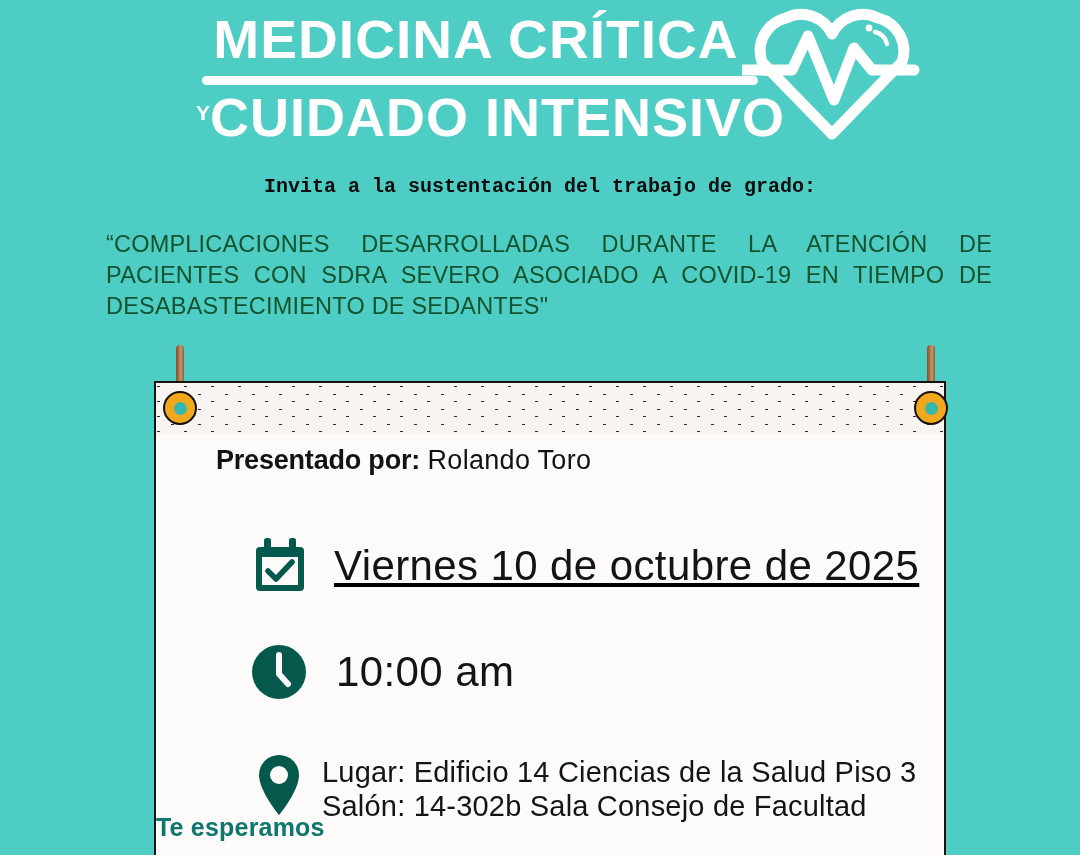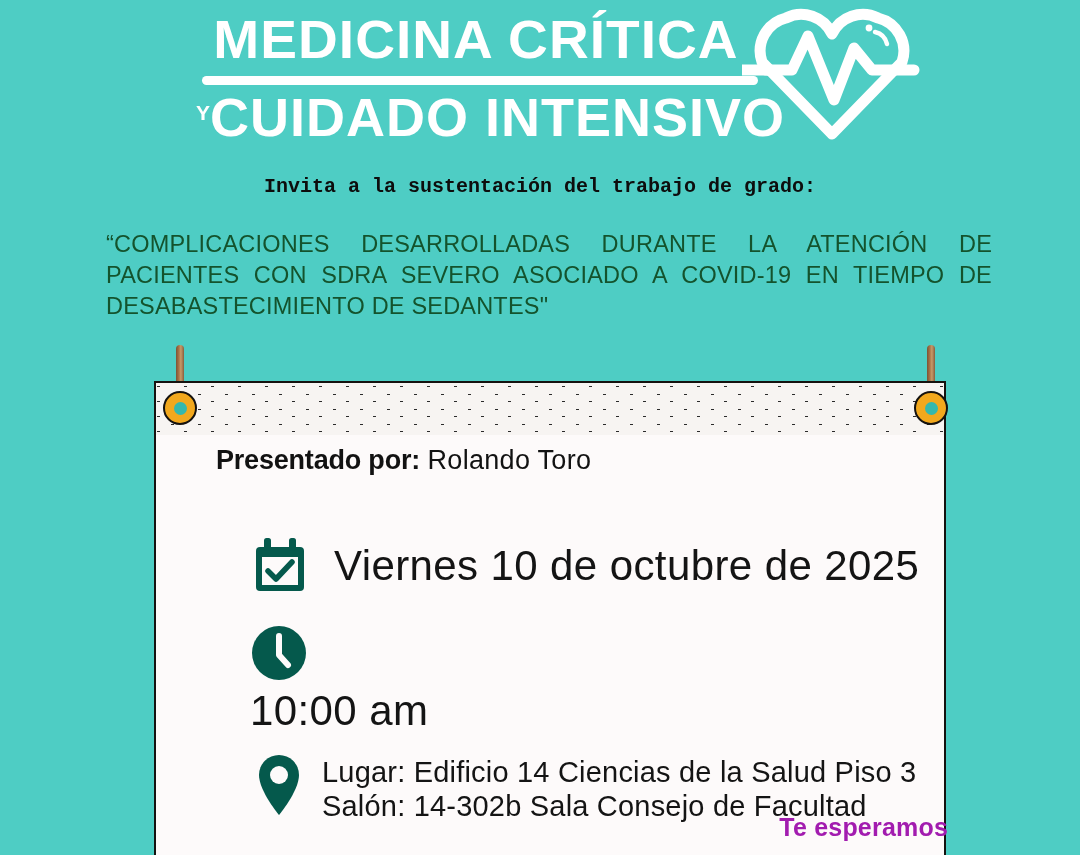--- a/index.html
+++ b/index.html
@@ -201,41 +201,41 @@
   }
   .info-icon {
     flex: 0 0 auto;
     display: block;
   }
   .info-text {
     color: #141414;
     font-weight: normal;
   }
 
-  #date-row { left: 96px; top: 155px; }
+  #date-row { left: 96px; top: 155px; text-decoration: underline; }
   #date-row .info-icon { width: 56px; height: 56px; margin-right: 26px; }
   #date-row .info-text { font-size: 42px; line-height: 56px; letter-spacing: 0.4px; white-space: nowrap; }
 
-  #time-row { left: 94px; top: 241px; flex-direction: column; }
+  #time-row { left: 94px; top: 260px; }
   #time-row .info-icon { width: 58px; height: 58px; margin-right: 28px; }
   #time-row .info-text { font-size: 42px; line-height: 58px; letter-spacing: 0.4px; white-space: nowrap; }
 
   #place-row { left: 100px; top: 322px; margin-top: 48px; }
   #place-row .info-icon { width: 46px; height: 64px; margin-right: 20px; }
   #place-row .info-text { font-size: 29px; line-height: 34px; letter-spacing: 0.2px; white-space: nowrap; padding-top: 2px; }
 
   #closing-line {
     position: absolute;
     left: 0;
     top: 430px;
     width: 792px;
-    text-align: right;
+    text-align: left;
     font-size: 25px;
     font-weight: bold;
-    color: #a21caf;
+    color: #0f766e;
     letter-spacing: 0.2px;
   }
 </style>
 </head>
 <body>
 
 <div id="logo-block">
 
   <div id="logo-wordmark">
     <div class="logo-line1">MEDICINA CRÍTICA</div>

